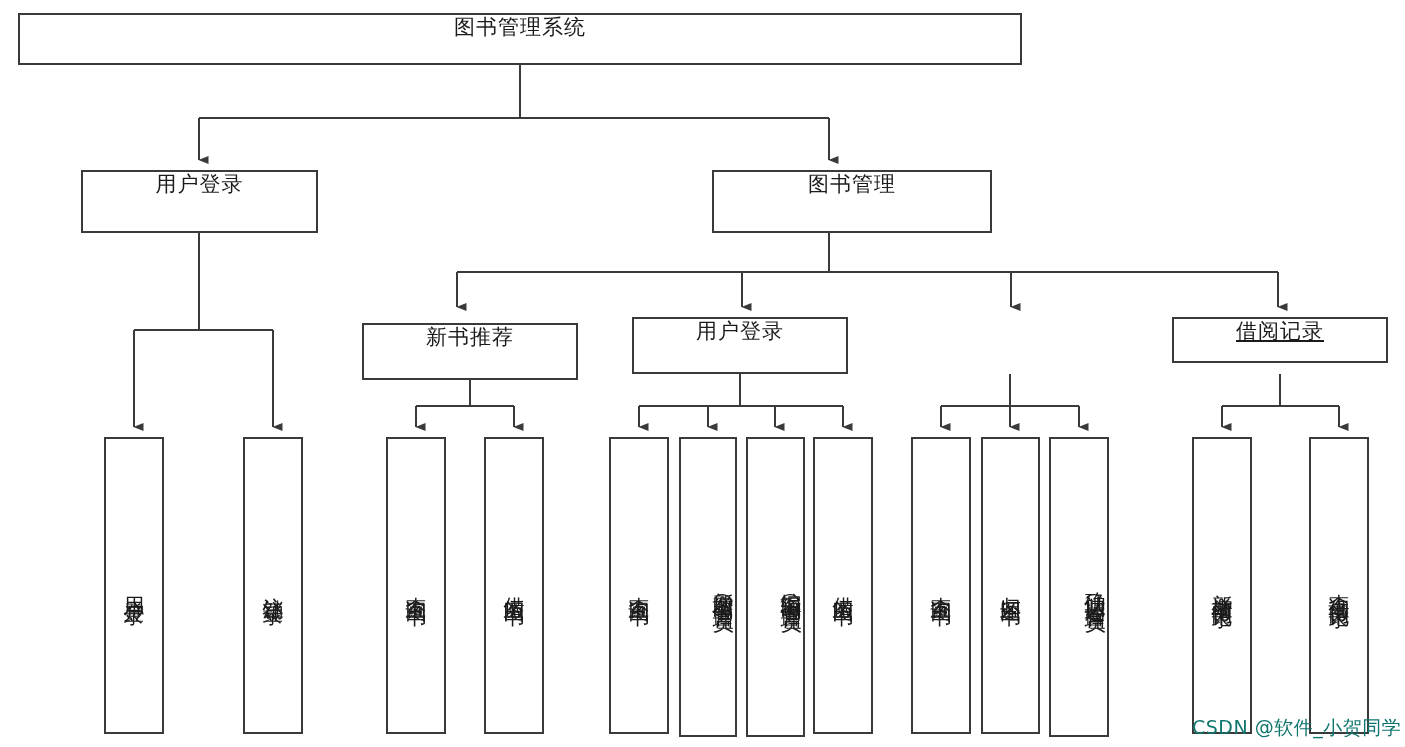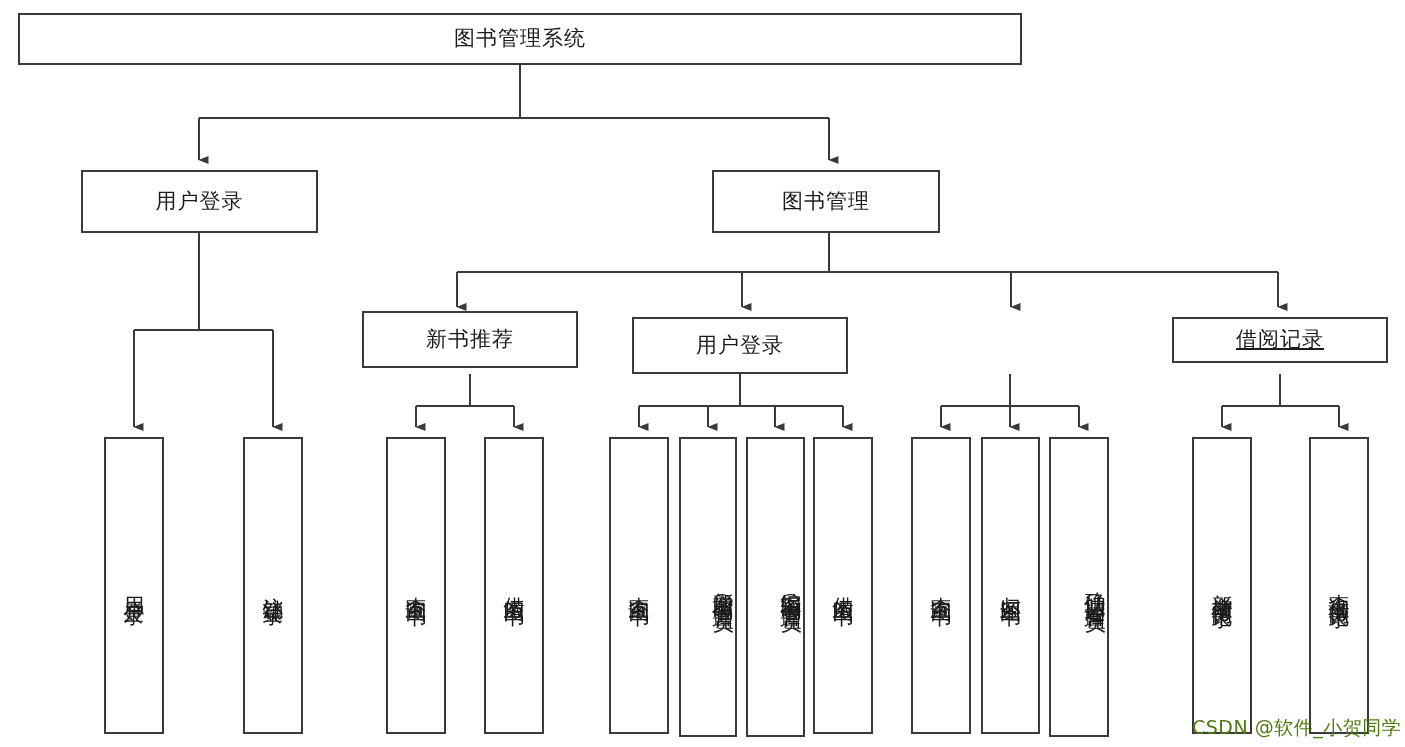--- a/index.html
+++ b/index.html
@@ -24,21 +24,21 @@
     top: 0;
     width: 1405px;
     height: 747px;
   }
   .node {
     position: absolute;
     box-sizing: border-box;
     border: 2px solid #3a3a3a;
     background: #ffffff;
     display: flex;
-    align-items: center;
+    align-items: flex-start;
     justify-content: center;
     color: #1b1b1b;
     z-index: 2;
   }
   .node-h {
     font-size: 21px;
     letter-spacing: 1px;
     line-height: 1.2;
     white-space: nowrap;
   }
@@ -60,21 +60,21 @@
     align-items: flex-start;
     padding-top: 3px;
   }
   .node-v.v-mid {
     align-items: center;
     padding-top: 0;
   }
   .watermark {
     position: absolute;
     font-size: 19px;
-    color: #4d7c0f;
+    color: #0f766e;
     white-space: nowrap;
     z-index: 3;
     letter-spacing: 0.5px;
   }
 </style>
 </head>
 <body>
 
 <div id="diagram-root">
 
@@ -133,25 +133,25 @@
   </svg>
 
   <div class="node node-h node-root" style="left:18px; top:13px; width:1004px; height:52px;">
     <span>图书管理系统</span>
   </div>
 
   <div class="node node-h" style="left:81px; top:170px; width:237px; height:63px;">
     <span>用户登录</span>
   </div>
 
-  <div class="node node-h" style="left:712px; top:170px; width:228px; height:63px;">
+  <div class="node node-h" style="left:712px; top:170px; width:280px; height:63px;">
     <span>图书管理</span>
   </div>
 
-  <div class="node node-h" style="left:362px; top:311px; width:216px; height:57px;">
+  <div class="node node-h" style="left:362px; top:323px; width:216px; height:57px;">
     <span>新书推荐</span>
   </div>
 
   <div class="node node-h" style="left:632px; top:317px; width:216px; height:57px;">
     <span>用户登录</span>
   </div>
 
 
   <div class="node node-h" style="left:1172px; top:317px; width:216px; height:46px;text-decoration:underline;">
     <span>借阅记录</span>

